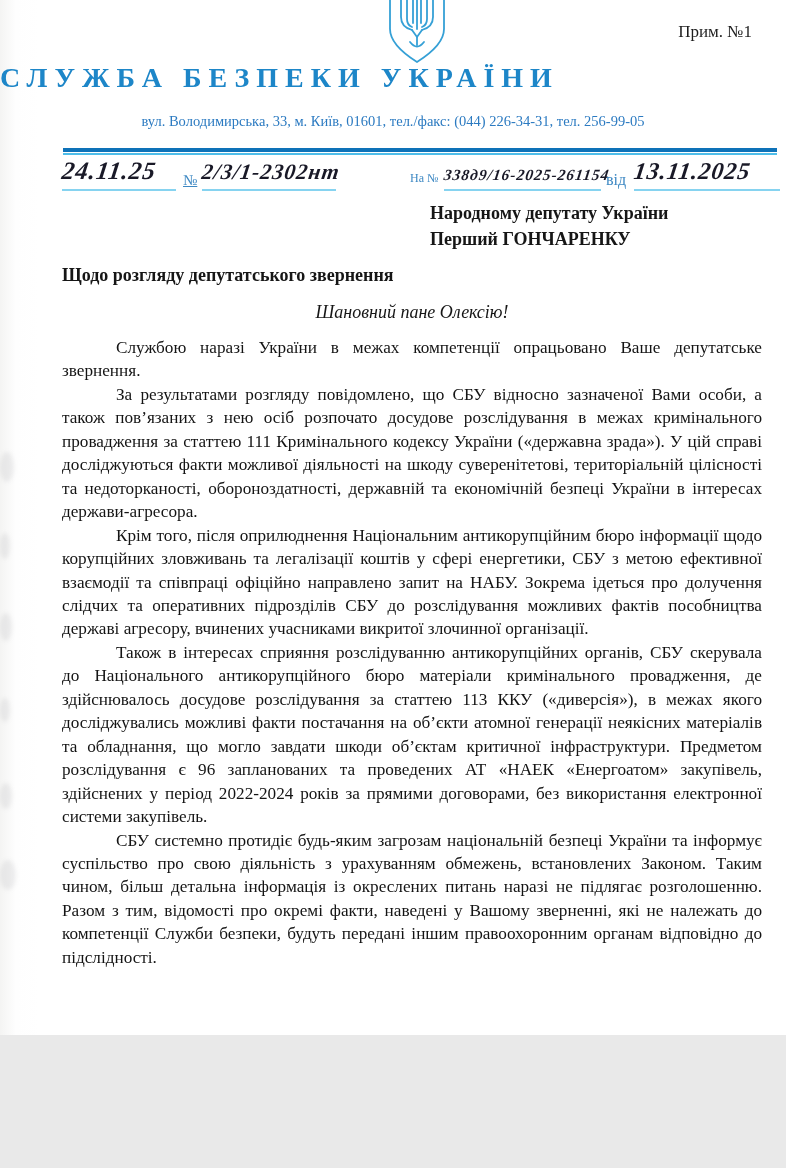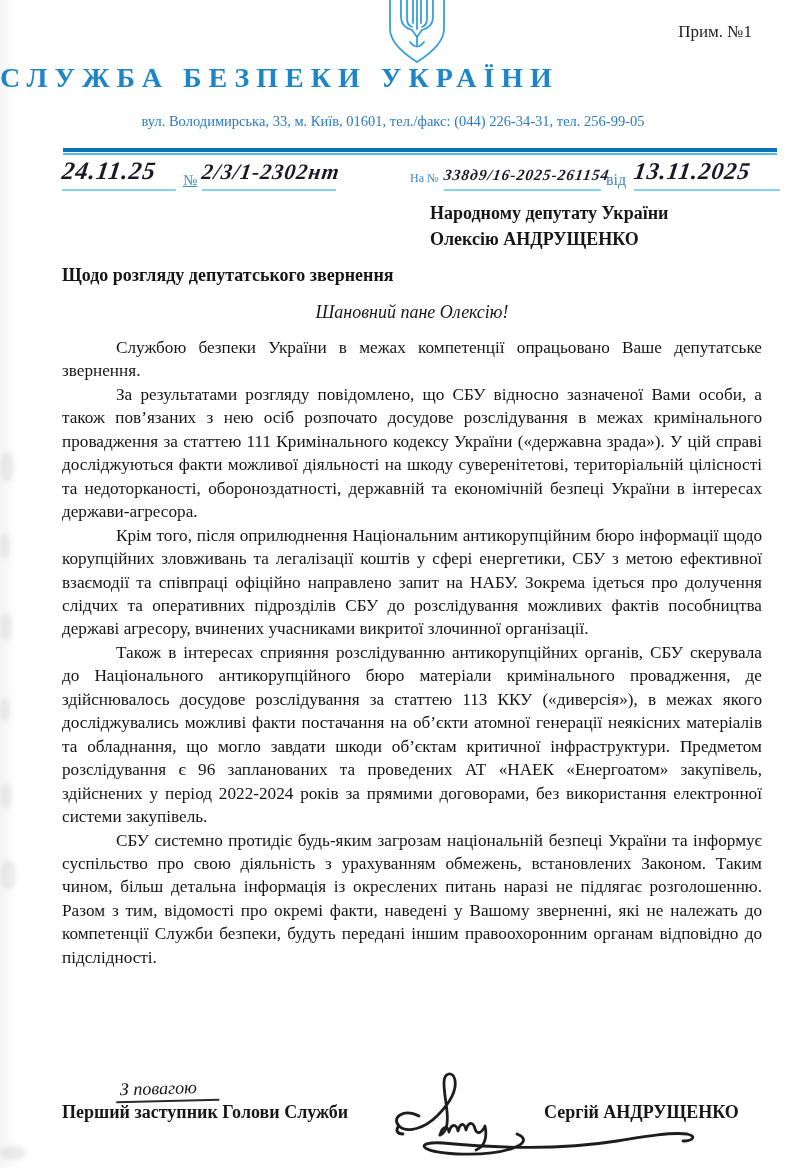--- a/index.html
+++ b/index.html
@@ -3,21 +3,21 @@
 <meta charset="utf-8">
 <style>
   html,body{margin:0;padding:0;}
   body{
     width:786px;height:1168px;
     background:#e9e9e9;
     font-family:"Liberation Serif","DejaVu Serif",serif;
     color:#1c1c28;
   }
   .page{
-    position:relative;width:786px;height:1168px;overflow:hidden;
+    position:relative;width:786px;height:1035px;overflow:hidden;
     background:linear-gradient(90deg,#f4f4f3 0,#fefefe 16px,#ffffff 40px);
     text-decoration:underline;
   }
   
   .copy-note{position:absolute;top:22px;right:34px;font-size:17px;color:#1e1e1e;}
   .emblem{position:absolute;left:386px;top:-21px;width:62px;height:86px;}
   .org-name{
     position:absolute;top:62px;left:0;width:100%;text-align:left;
     font-size:28px;font-weight:bold;letter-spacing:7px;color:#1d86c8;
   }
@@ -118,28 +118,28 @@
   <div class="field f-innum">
     <span class="hand">338д9/16-2025-261154</span>
   </div>
   <div class="reg-label l-vid">від</div>
   <div class="field f-indate">
     <span class="hand">13.11.2025</span>
   </div>
 
   <div class="recipient">
     <div>Народному депутату України</div>
-    <div>Олексію АНДРУЩЕНКО</div>
+    <div>Перший ГОНЧАРЕНКУ</div>
   </div>
 
   <div class="subject">Щодо розгляду депутатського звернення</div>
   <div class="salutation">Шановний пане Олексію!</div>
 
   <div class="body-text">
-    <p>Службою безпеки України в межах компетенції опрацьовано Ваше депутатське звернення.</p>
+    <p>Службою наразі України в межах компетенції опрацьовано Ваше депутатське звернення.</p>
     <p>За результатами розгляду повідомлено, що СБУ відносно зазначеної Вами особи, а також пов’язаних з нею осіб розпочато досудове розслідування в межах кримінального провадження за статтею 111 Кримінального кодексу України («державна зрада»). У цій справі досліджуються факти можливої діяльності на шкоду суверенітетові, територіальній цілісності та недоторканості, обороноздатності, державній та економічній безпеці України в інтересах держави-агресора.</p>
     <p>Крім того, після оприлюднення Національним антикорупційним бюро інформації щодо корупційних зловживань та легалізації коштів у сфері енергетики, СБУ з метою ефективної взаємодії та співпраці офіційно направлено запит на НАБУ. Зокрема ідеться про долучення слідчих та оперативних підрозділів СБУ до розслідування можливих фактів пособництва державі агресору, вчинених учасниками викритої злочинної організації.</p>
     <p>Також в інтересах сприяння розслідуванню антикорупційних органів, СБУ скерувала до Національного антикорупційного бюро матеріали кримінального провадження, де здійснювалось досудове розслідування за статтею 113 ККУ («диверсія»), в межах якого досліджувались можливі факти постачання на об’єкти атомної генерації неякісних матеріалів та обладнання, що могло завдати шкоди об’єктам критичної інфраструктури. Предметом розслідування є 96 запланованих та проведених АТ «НАЕК «Енергоатом» закупівель, здійснених у період 2022-2024 років за прямими договорами, без використання електронної системи закупівель.</p>
     <p>СБУ системно протидіє будь-яким загрозам національній безпеці України та інформує суспільство про свою діяльність з урахуванням обмежень, встановлених Законом. Таким чином, більш детальна інформація із окреслених питань наразі не підлягає розголошенню. Разом з тим, відомості про окремі факти, наведені у Вашому зверненні, які не належать до компетенції Служби безпеки, будуть передані іншим правоохоронним органам відповідно до підслідності.</p>
   </div>
 
   <div class="valediction">З повагою</div>
   <div class="signer-title">Перший заступник Голови Служби</div>
 
   <svg class="signature" viewBox="0 0 330 100" fill="none" stroke="#1d1d1d" stroke-width="2.8" stroke-linecap="round" stroke-linejoin="round">

